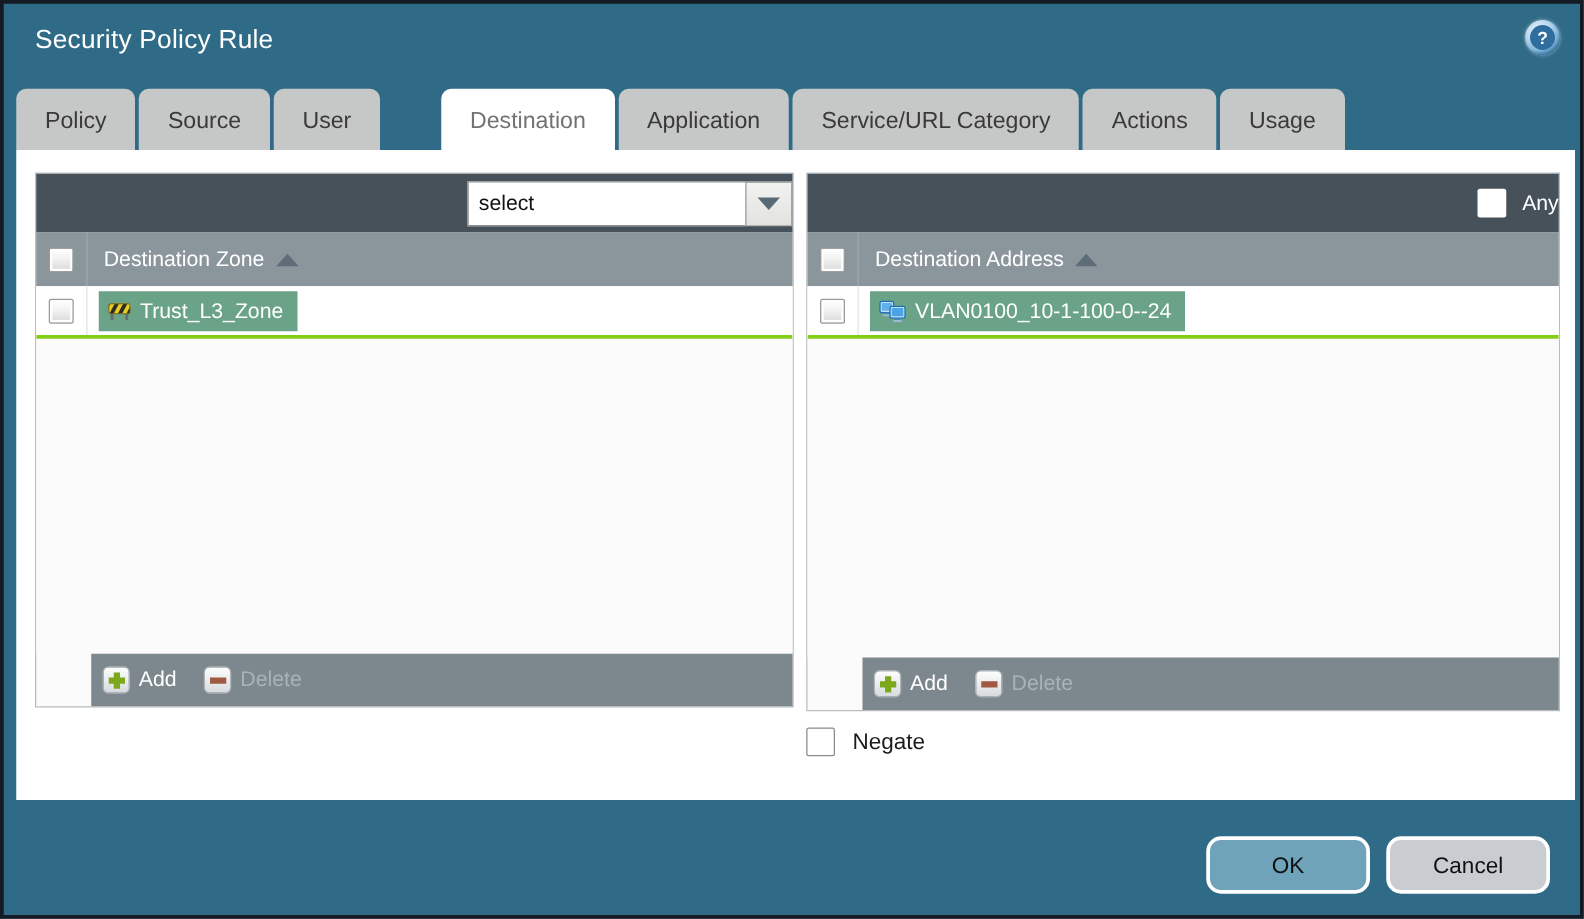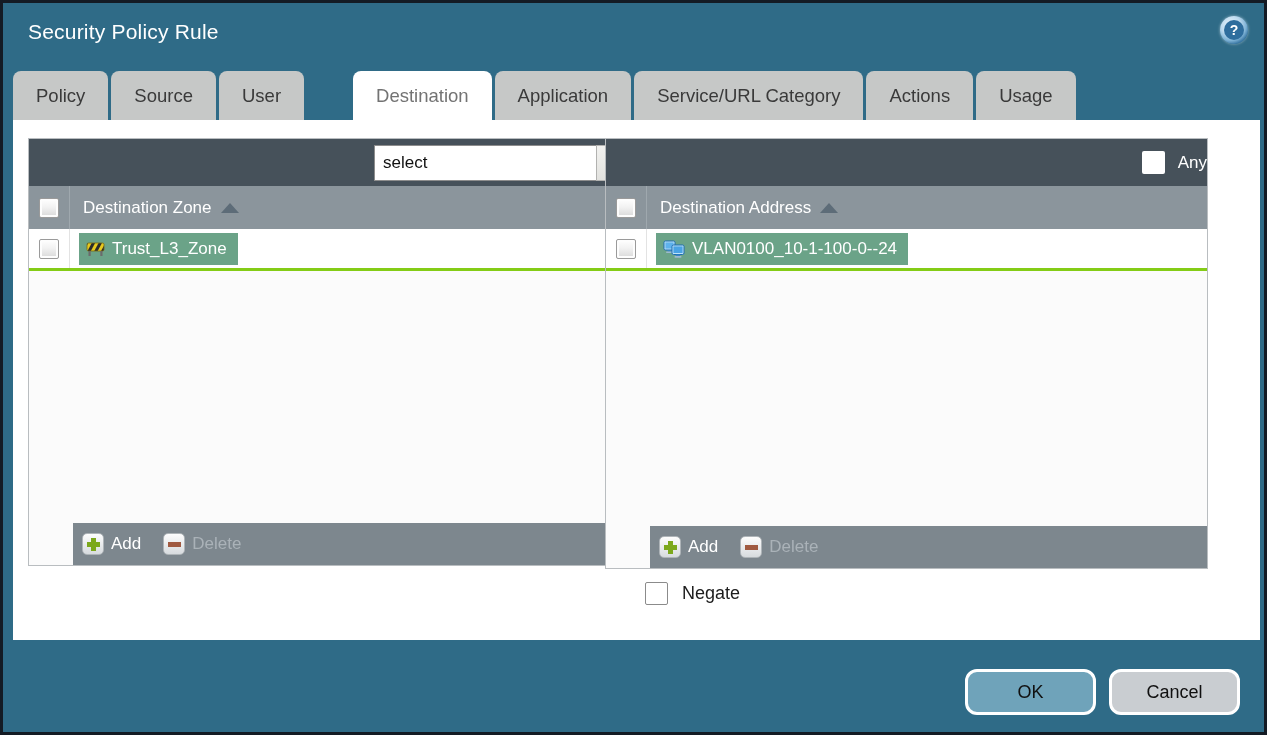--- a/index.html
+++ b/index.html
@@ -20,21 +20,21 @@
     font-size:14px; font-weight:bold; display:flex; align-items:center; justify-content:center; }
   
   .tabs { position:absolute; left:10px; top:68px; height:49px; display:flex; gap:3px; }
   .tab { height:49px; line-height:50px; padding:0 23px; background:#c6c8c7; color:#3a3a3a;
     font-size:18.5px; border-radius:8px 8px 0 0; cursor:pointer; white-space:nowrap; }
   .tab.active { background:#ffffff; color:#737373;margin-left:46px; }
   
   .content { position:absolute; left:10px; top:117px; width:1247px; height:520px; background:#ffffff; }
   .panel { position:absolute; display:flex; flex-direction:column; border:1px solid #b9bdc0; background:#fbfbfb; }
   .panel-left  { left:15px;  top:18px; width:607px; height:428px; }
-  .panel-right { left:592px; top:18px; width:603px; height:431px; }
+  .panel-right { left:632px; top:18px; width:603px; height:431px; }
   .panel-top { height:47px; background:#46515a; display:flex; align-items:center; padding-left:5px; flex:0 0 auto;justify-content:flex-end; }
   
   .combo { display:flex; align-items:stretch; height:36px; }
   .combo-input { width:222px; background:#fff; border:1px solid #8d8d8d; border-right:none;
     font-size:17px; color:#111; padding:0 8px; display:flex; align-items:center; }
   .combo-btn { width:38px; background:linear-gradient(#f2f2f0,#e2e2df); border:1px solid #b2b2b0;
     display:flex; align-items:center; justify-content:center; cursor:pointer; }
   .tri-down { width:0; height:0; border-left:9px solid transparent; border-right:9px solid transparent; border-top:10px solid #5a6a74; }
   .tri-up   { width:0; height:0; border-left:9px solid transparent; border-right:9px solid transparent; border-bottom:10px solid #5d6c78; margin-left:9px; }
   

